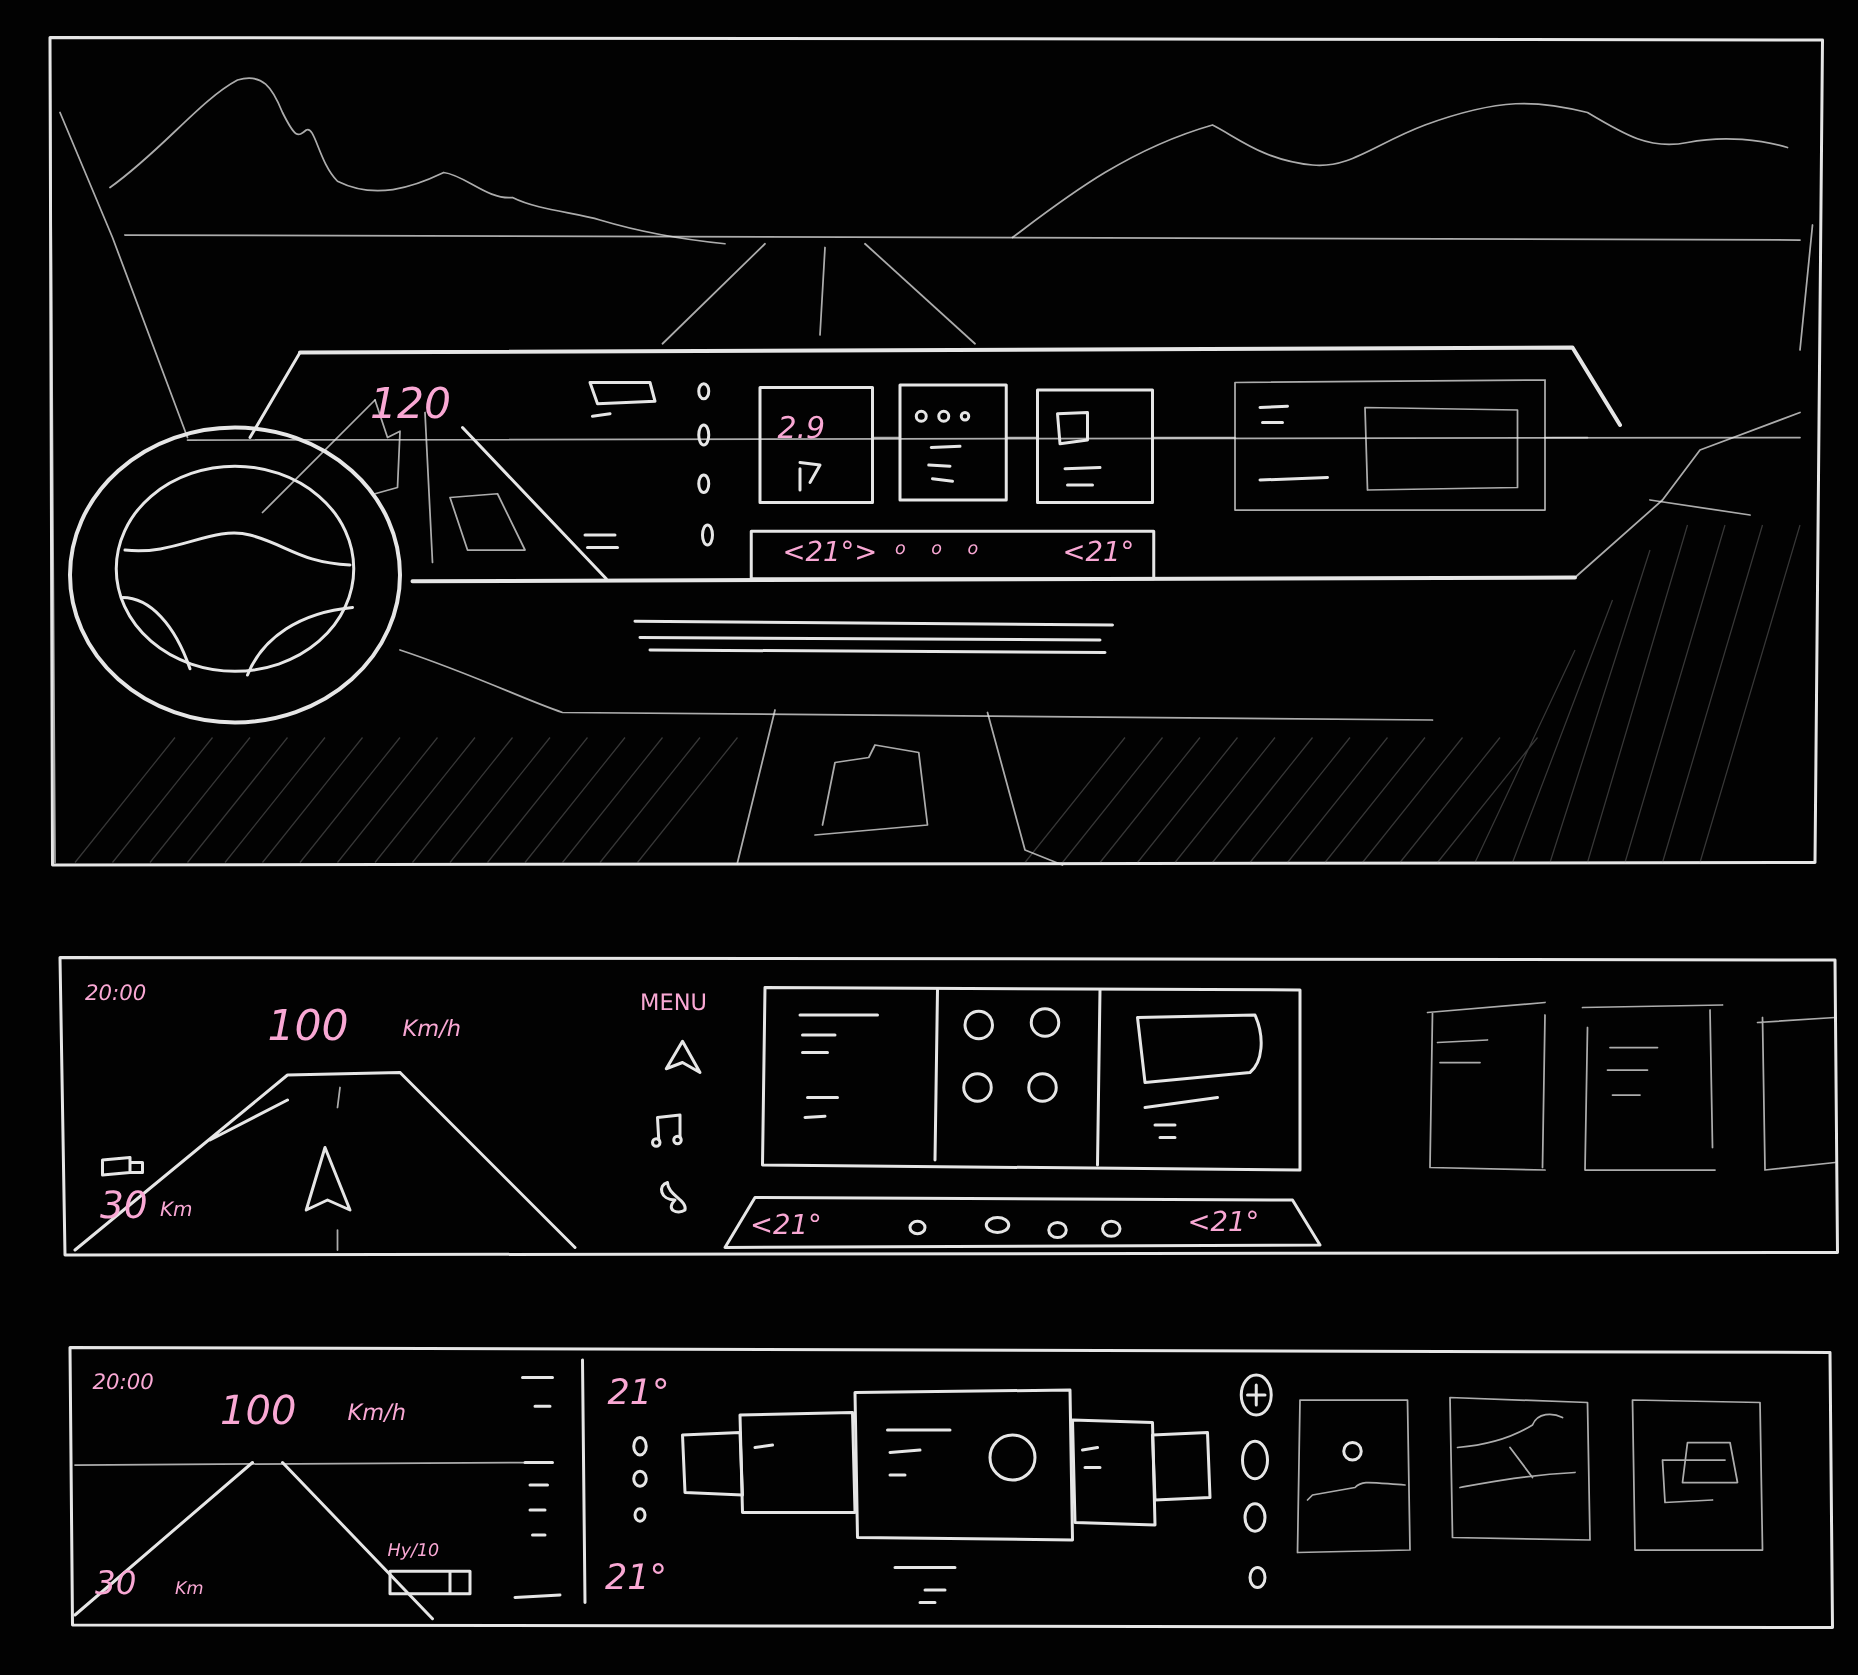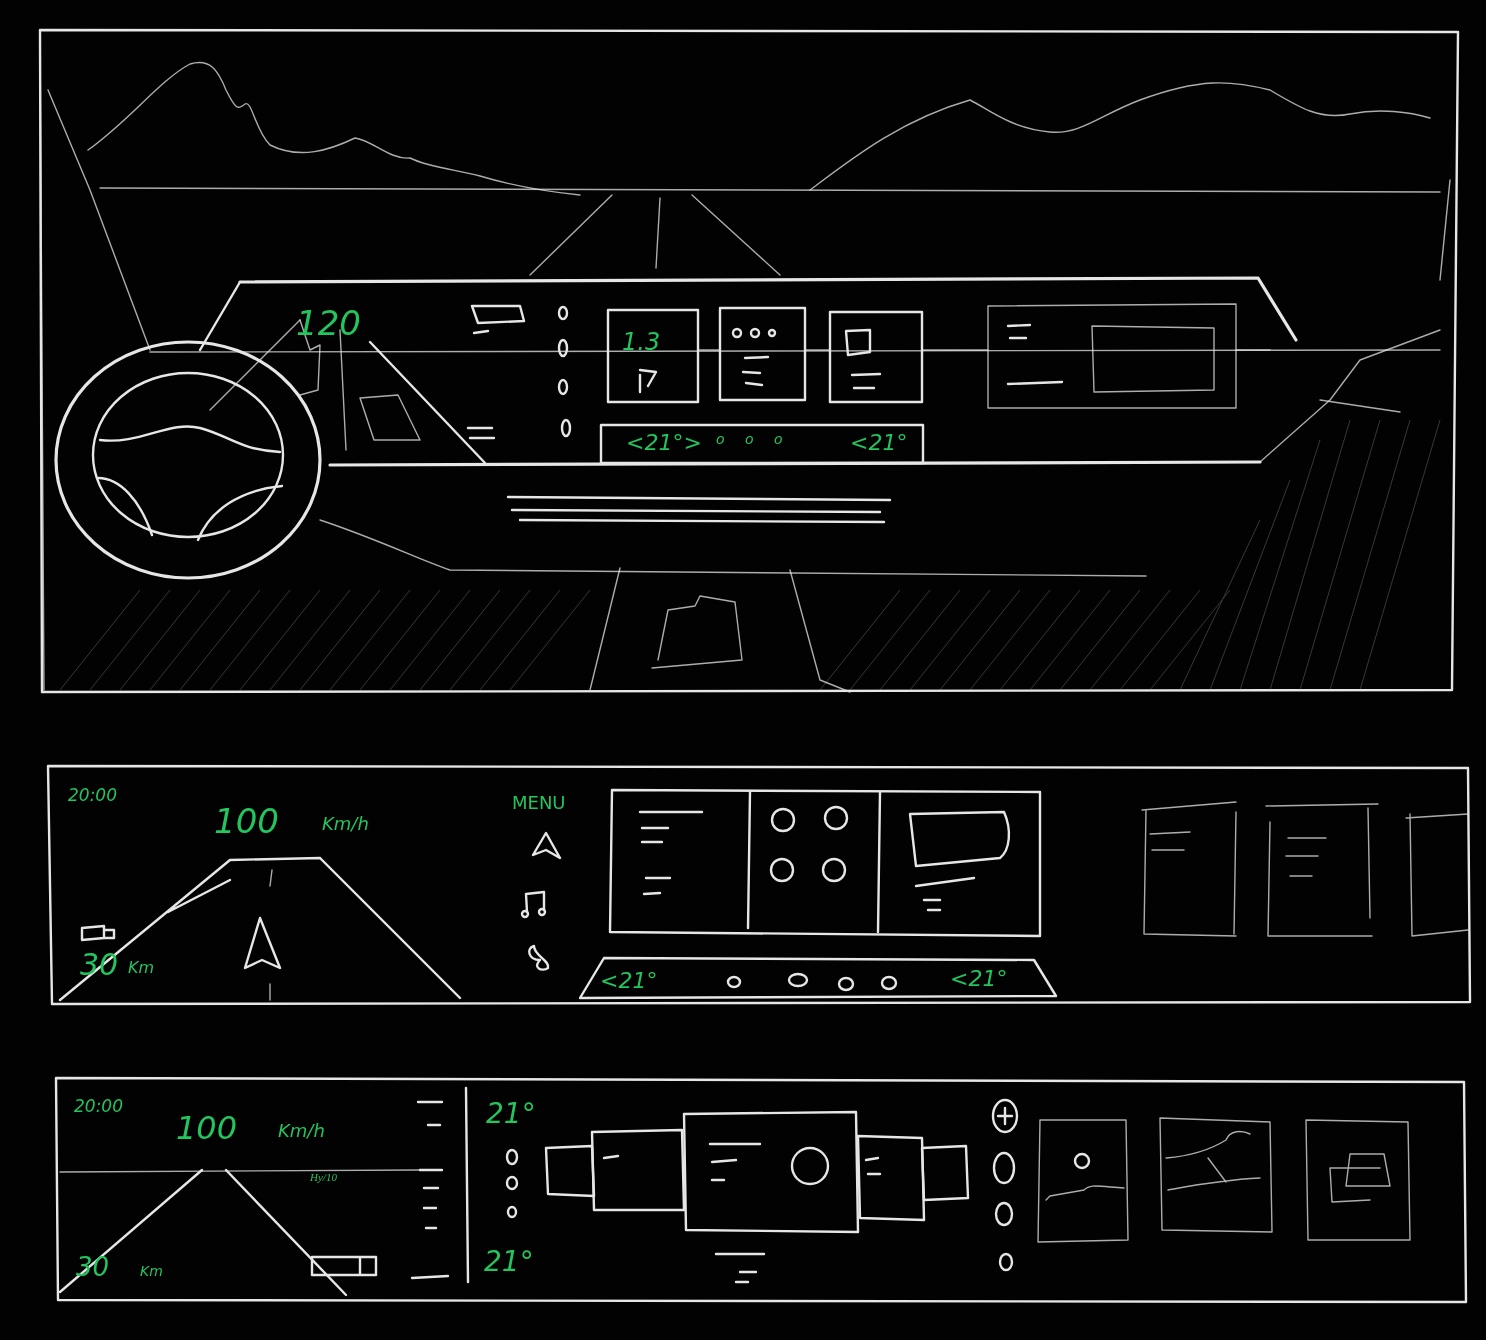--- a/index.html
+++ b/index.html
@@ -3,21 +3,21 @@
 <meta charset="utf-8">
 <style>
   html,body{margin:0;padding:0;background:#020202;}
   body{width:1486px;height:1340px;position:relative;overflow:hidden;font-family:"DejaVu Sans",sans-serif;color:#e8e8e8;}
   svg{position:absolute;left:0;top:0;}
   .s{fill:none;stroke:#e6e6e6;stroke-linecap:round;stroke-linejoin:round;}
   .t1{stroke-width:1.4;opacity:.75}
   .t2{stroke-width:2.4;}
   .t3{stroke-width:3.2;}
   .hatch{stroke:#9a9a9a;stroke-width:1;opacity:.35}
-  .txt{position:absolute;color:#22c55e;font-family:"DejaVu Sans",sans-serif;white-space:nowrap;line-height:1;}
+  .txt{position:absolute;color:#f9a8d4;font-family:"DejaVu Sans",sans-serif;white-space:nowrap;line-height:1;}
   .hand{font-style:italic;}
 </style>
 </head>
 <body>
 
 <svg width="1486" height="1340" viewBox="0 0 1486 1340">
 
   <g>
     <path class="s t2" d="M40 30 L1458 32 L1452 690 L42 692 Z"></path>
     <path class="s t1" d="M40 30 L44 690"></path>
@@ -159,34 +159,34 @@
     <circle class="s t2" cx="1082" cy="1161" r="7"></circle>
     <path class="s t1" d="M1046 1200 L1050 1196 L1084 1190 C1090 1184 1096 1186 1124 1188"></path>
     <path class="s t1" d="M1160 1118 L1270 1122 L1272 1232 L1162 1230 Z"></path>
     <path class="s t1" d="M1166 1158 C1190 1156 1210 1150 1226 1140 C1230 1130 1242 1130 1250 1134 M1208 1158 L1226 1182 M1168 1190 C1190 1186 1220 1180 1260 1178"></path>
     <path class="s t1" d="M1306 1120 L1408 1122 L1410 1240 L1308 1240 Z"></path>
     <path class="s t1" d="M1350 1154 L1384 1154 L1390 1186 L1346 1186 Z M1330 1168 L1380 1168 M1330 1168 L1332 1202 L1370 1200"></path>
   </g>
 </svg>
 
 <div class="txt hand" style="left:296px;top:306px;font-size:34px;">120</div>
-<div class="txt hand" style="left:622px;top:330px;font-size:24px;">1.3</div>
+<div class="txt hand" style="left:622px;top:330px;font-size:24px;">2.9</div>
 <div class="txt hand" style="left:612px;top:432px;font-size:22px;margin-left:14px;">&lt;21°&gt;</div>
 <div class="txt hand" style="left:716px;top:432px;font-size:14px;letter-spacing:8px;">o o o</div>
 <div class="txt hand" style="left:850px;top:432px;font-size:22px;">&lt;21°</div>
 
 <div class="txt hand" style="left:68px;top:787px;font-size:17px;">20:00</div>
 <div class="txt hand" style="left:214px;top:804px;font-size:34px;">100</div>
 <div class="txt hand" style="left:322px;top:815px;font-size:18px;">Km/h</div>
 <div class="txt hand" style="left:80px;top:950px;font-size:30px;">30</div>
 <div class="txt hand" style="left:128px;top:960px;font-size:16px;">Km</div>
 <div class="txt" style="left:512px;top:794px;font-size:18px;">MENU</div>
 <div class="txt hand" style="left:600px;top:970px;font-size:22px;">&lt;21°</div>
 <div class="txt hand" style="left:950px;top:968px;font-size:22px;">&lt;21°</div>
 
 <div class="txt hand" style="left:74px;top:1098px;font-size:17px;">20:00</div>
 <div class="txt hand" style="left:176px;top:1112px;font-size:32px;">100</div>
 <div class="txt hand" style="left:278px;top:1122px;font-size:18px;">Km/h</div>
 <div class="txt hand" style="left:76px;top:1254px;font-size:26px;">30</div>
 <div class="txt hand" style="left:140px;top:1264px;font-size:14px;">Km</div>
-<div class="txt hand" style="left:310px;top:1172px;font-size:11px;font-family:Liberation Serif, serif;">Hy/10</div>
+<div class="txt hand" style="left:310px;top:1234px;font-size:14px;">Hy/10</div>
 <div class="txt hand" style="left:486px;top:1100px;font-size:28px;">21°</div>
 <div class="txt hand" style="left:484px;top:1248px;font-size:28px;">21°</div>
 
 </body></html>

